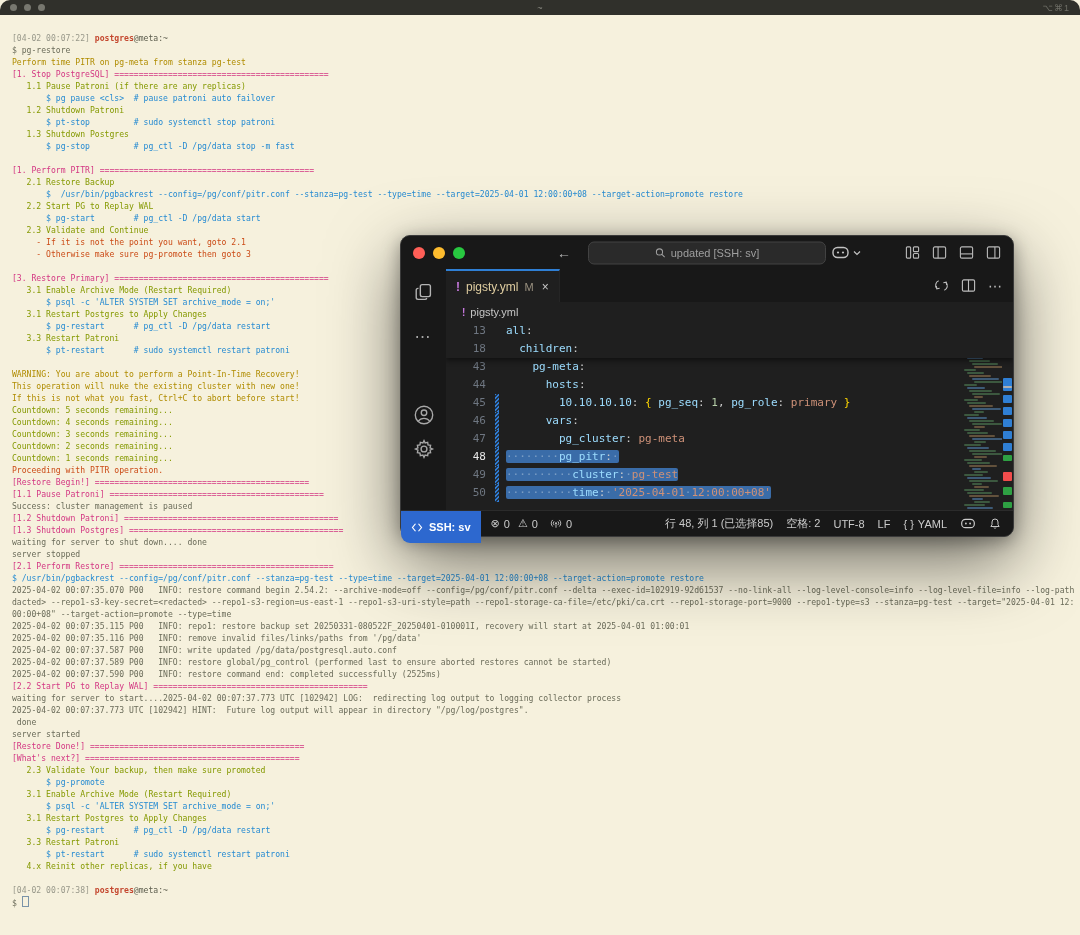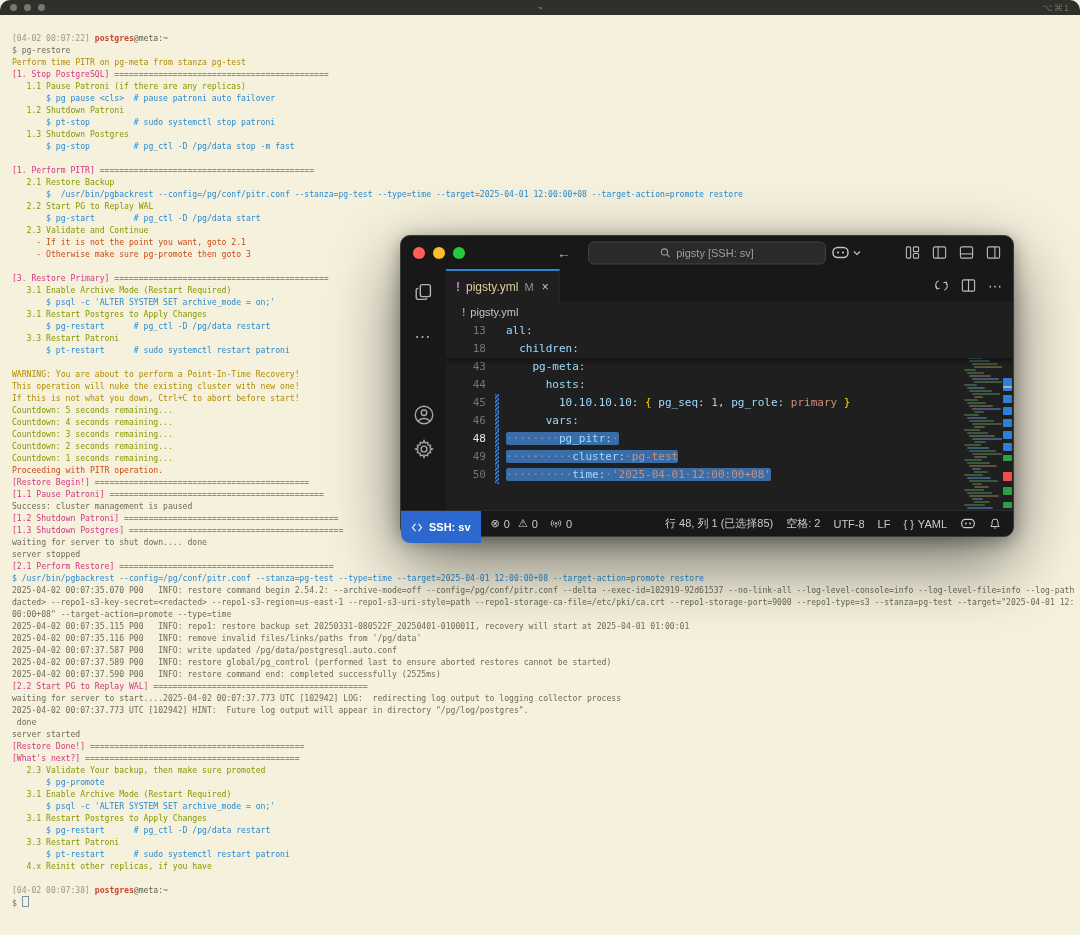--- a/index.html
+++ b/index.html
@@ -98,21 +98,21 @@
     <div class="t-line"><span class="c-m">[3. Restore Primary] ============================================</span></div>
     <div class="t-line"><span class="c-g">   3.1 Enable Archive Mode (Restart Required)</span></div>
     <div class="t-line"><span class="c-bl">       $ psql -c 'ALTER SYSTEM SET archive_mode = on;'</span></div>
     <div class="t-line"><span class="c-g">   3.1 Restart Postgres to Apply Changes</span></div>
     <div class="t-line"><span class="c-bl">       $ pg-restart      # pg_ctl -D /pg/data restart</span></div>
     <div class="t-line"><span class="c-g">   3.3 Restart Patroni</span></div>
     <div class="t-line"><span class="c-bl">       $ pt-restart      # sudo systemctl restart patroni</span></div>
     <div class="t-line">&nbsp;</div>
     <div class="t-line"><span class="c-y">WARNING: You are about to perform a Point-In-Time Recovery!</span></div>
     <div class="t-line"><span class="c-y">This operation will nuke the existing cluster with new one!</span></div>
-    <div class="t-line"><span class="c-y">If this is not what you down, Ctrl+C to abort before start!</span></div>
+    <div class="t-line"><span class="c-y">If this is not what you fast, Ctrl+C to abort before start!</span></div>
     <div class="t-line"><span class="c-g">Countdown: 5 seconds remaining...</span></div>
     <div class="t-line"><span class="c-g">Countdown: 4 seconds remaining...</span></div>
     <div class="t-line"><span class="c-g">Countdown: 3 seconds remaining...</span></div>
     <div class="t-line"><span class="c-g">Countdown: 2 seconds remaining...</span></div>
     <div class="t-line"><span class="c-g">Countdown: 1 seconds remaining...</span></div>
     <div class="t-line"><span class="c-o">Proceeding with PITR operation.</span></div>
     <div class="t-line"><span class="c-m">[Restore Begin!] ============================================</span></div>
     <div class="t-line"><span class="c-m">[1.1 Pause Patroni] ============================================</span></div>
     <div class="t-line"><span class="c-b">Success: cluster management is paused</span></div>
     <div class="t-line"><span class="c-m">[1.2 Shutdown Patroni] ============================================</span></div>
@@ -161,21 +161,21 @@
       <span>←</span>
       <span>→</span>
     </div>
     <div class="searchbox">
       <span>
         <svg width="11" height="11" viewBox="0 0 16 16" fill="none" stroke="#9f9f9f" stroke-width="1.5">
             <circle cx="6.5" cy="6.5" r="4.5"></circle>
             <line x1="10" y1="10" x2="14" y2="14"></line>
           </svg>
       </span>
-      <span>pigsty [SSH: sv]</span>
+      <span>updated [SSH: sv]</span>
     </div>
     <div class="copilot-wrap">
       <span>
         <svg width="19" height="15" viewBox="0 0 19 15" fill="none" stroke="#c2c2c2" stroke-width="1.4">
             <rect x="2" y="2.5" width="15" height="10" rx="4.5"></rect>
             <circle cx="7" cy="7.5" r="1.1" fill="#c2c2c2" stroke="none"></circle>
             <circle cx="12" cy="7.5" r="1.1" fill="#c2c2c2" stroke="none"></circle>
           </svg>
       </span>
       <span>
@@ -293,20 +293,25 @@
             </div>
             <div class="eline">
               <span class="lnum">45</span>
               <span class="modbar on"></span>
               <span class="codetext"><span class="tk-pn">        </span><span class="tk-key">10.10.10.10</span><span class="tk-pn">: </span><span class="tk-br">{</span><span class="tk-pn"> </span><span class="tk-key">pg_seq</span><span class="tk-pn">: </span><span class="tk-num">1</span><span class="tk-pn">, </span><span class="tk-key">pg_role</span><span class="tk-pn">: </span><span class="tk-val">primary</span><span class="tk-pn"> </span><span class="tk-br">}</span></span>
             </div>
             <div class="eline">
               <span class="lnum">46</span>
               <span class="modbar on"></span>
               <span class="codetext"><span class="tk-pn">      </span><span class="tk-key">vars</span><span class="tk-pn">:</span></span>
+            </div>
+            <div class="eline">
+              <span class="lnum">47</span>
+              <span class="modbar on"></span>
+              <span class="codetext"><span class="tk-pn">        </span><span class="tk-key">pg_cluster</span><span class="tk-pn">: </span><span class="tk-val">pg-meta</span></span>
             </div>
             <div class="eline">
               <span class="lnum cur">48</span>
               <span class="modbar on"></span>
               <span class="codetext"><span class="selspan"><span class="tk-ws">········</span><span class="tk-key">pg_pitr</span><span class="tk-pn">:</span><span class="tk-ws">·</span></span></span>
             </div>
             <div class="eline">
               <span class="lnum">49</span>
               <span class="modbar on"></span>
               <span class="codetext"><span class="selspan"><span class="tk-ws">··········</span><span class="tk-key">cluster</span><span class="tk-pn">:</span><span class="tk-ws">·</span><span class="tk-val">pg-test</span></span></span>

